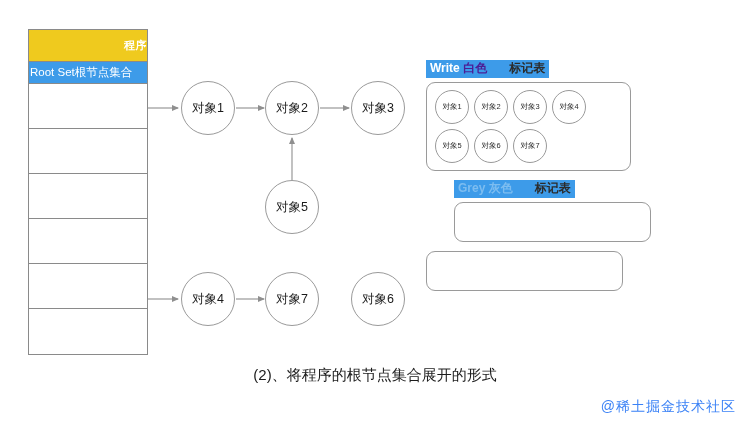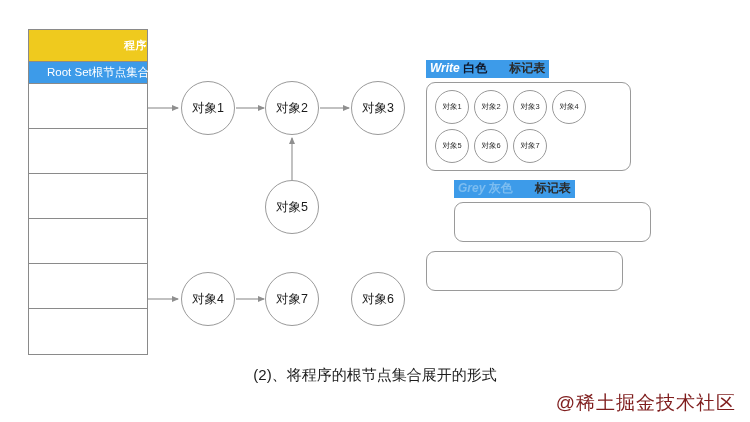--- a/index.html
+++ b/index.html
@@ -49,21 +49,21 @@
     justify-content: flex-end;
     letter-spacing: 0.5px;
   }
   #root-table .cell.rootset {
     height: 22px;
     background: #3d9be9;
     color: #ffffff;
     font-size: 11.5px;
     display: flex;
     align-items: center;
-    padding-left: 18px;
+    padding-left: 1px;
     border-bottom: 1px solid #8a8a8a;
     white-space: nowrap;
   }
 
   
   #wires {
     position: absolute;
     left: 0; top: 0;
     width: 750px; height: 422px;
     pointer-events: none;
@@ -90,22 +90,22 @@
   .mark-title {
     display: inline-block;
     background: #3d9be9;
     font-size: 12px;
     font-weight: bold;
     padding: 1px 4px 2px 4px;
     line-height: 15px;
     white-space: nowrap;
     margin-bottom: 4px;
   }
-  .mark-title .t-en { color: #ffffff; font-style: italic; }
-  .mark-title .t-cn { color: #0f172a; }
+  .mark-title .t-en { color: #ffffff; }
+  .mark-title .t-cn { color: #4c1d95; }
   .mark-title .t-tail { color: #2b2b2b; padding-left: 22px; }
   .mark-title.faded .t-en,
   .mark-title.faded .t-cn { color: #7dbdf0; }
   .mark-box {
     border: 1px solid #9a9a9a;
     border-radius: 9px;
     background: #ffffff;
     box-sizing: border-box;
     padding: 7px 8px;
   }
@@ -145,22 +145,22 @@
     text-align: center;
     font-size: 15px;
     color: #1c1c1c;
   }
 
   
   #watermark {
     position: absolute;
     right: 14px;
     bottom: 6px;
-    font-size: 19px;
-    color: #7f1d1d;
+    font-size: 14px;
+    color: #3b82f6;
     letter-spacing: 1px;
     user-select: none;
   }
 </style>
 </head>
 <body>
 
 <div id="canvas">
 
   <div id="root-table">

